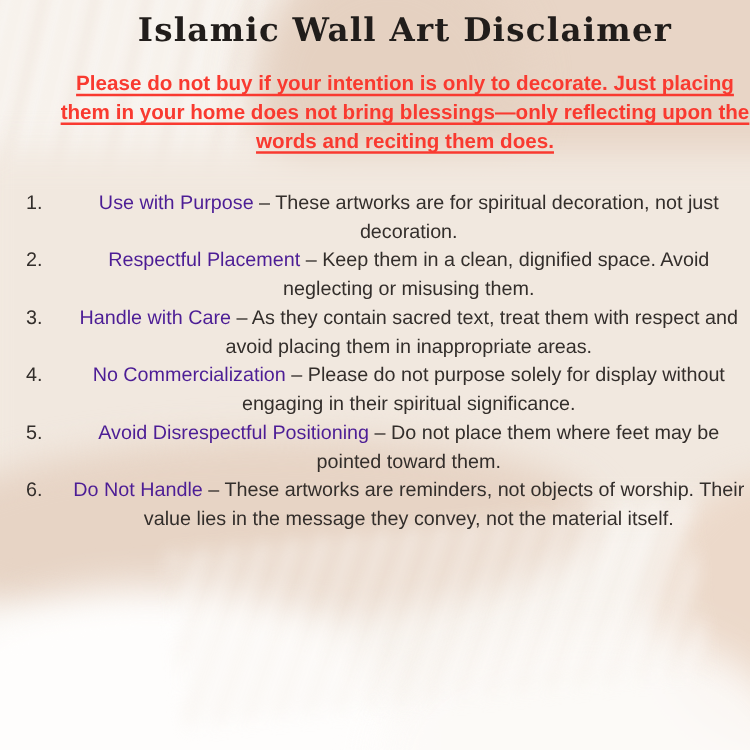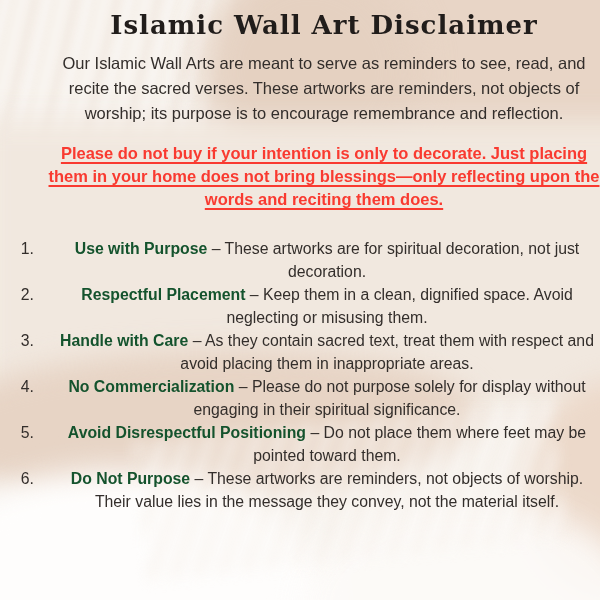--- a/index.html
+++ b/index.html
@@ -109,21 +109,21 @@
     line-height: 23px;
     color: #332e2b;
   }
   .guideline .num {
     position: absolute;
     left: 10px; top: 0;
     width: 24px;
     text-align: right;
     font-weight: 400;
   }
-  .guideline b { font-weight: 700; color: #14532d; }
+  .guideline b { font-weight: 400; color: #4c1d95; }
   .closing {
     width: 584px;
     margin: 31px auto 0 auto;
     text-align: center;
     font-size: 16.3px;
     line-height: 24px;
     color: #332e2b;
   }
 </style>
 </head>
@@ -140,21 +140,20 @@
     <div class="blob blob-right-low"></div>
     <div class="blob white-bottom-left"></div>
     <div class="blob white-bottom-right"></div>
     <div class="streak-bottom"></div>
   </div>
 
   <div class="content">
 
     <h1 class="title">Islamic Wall Art Disclaimer</h1>
 
-    <p class="intro">Our Islamic Wall Arts are meant to serve as reminders to see, read, and recite the sacred verses. These artworks are reminders, not objects of worship; its purpose is to encourage remembrance and reflection.</p>
 
     <p class="warning">Please do not buy if your intention is only to decorate. Just placing them in your home does not bring blessings—only reflecting upon the words and reciting them does.</p>
 
     <ol class="guidelines">
       <li class="guideline">
         <span class="num">1.</span>
         <b>Use with Purpose</b>
         <span>– These artworks are for spiritual decoration, not just decoration.</span>
       </li>
       <li class="guideline">
@@ -172,20 +171,20 @@
         <b>No Commercialization</b>
         <span>– Please do not purpose solely for display without engaging in their spiritual significance.</span>
       </li>
       <li class="guideline">
         <span class="num">5.</span>
         <b>Avoid Disrespectful Positioning</b>
         <span>– Do not place them where feet may be pointed toward them.</span>
       </li>
       <li class="guideline">
         <span class="num">6.</span>
-        <b>Do Not Purpose</b>
+        <b>Do Not Handle</b>
         <span>– These artworks are reminders, not objects of worship. Their value lies in the message they convey, not the material itself.</span>
       </li>
     </ol>
 
 
   </div>
 </div>
 
 </body></html>

